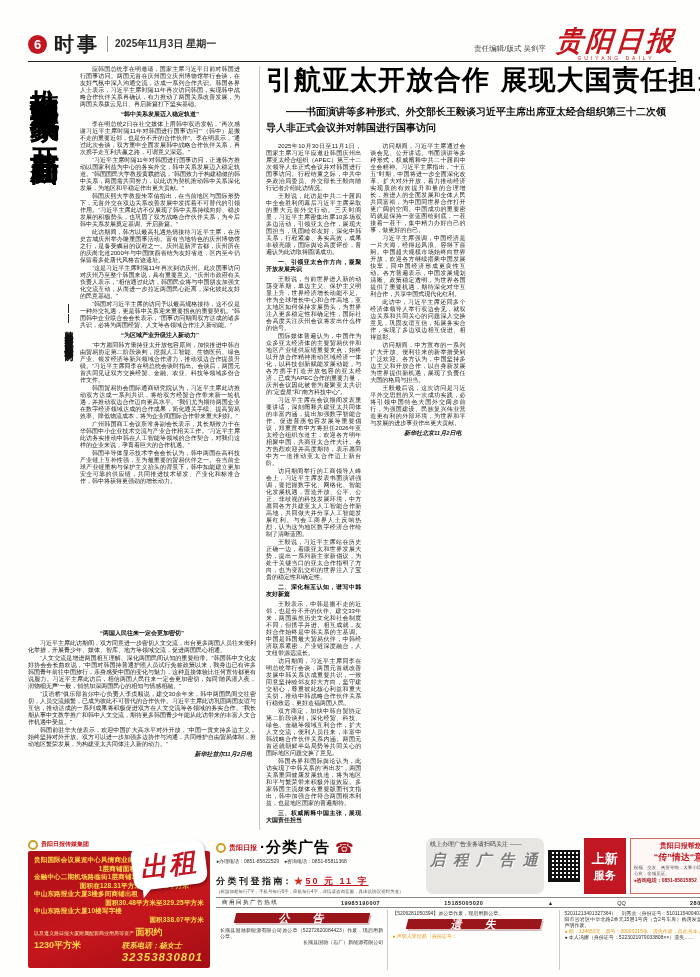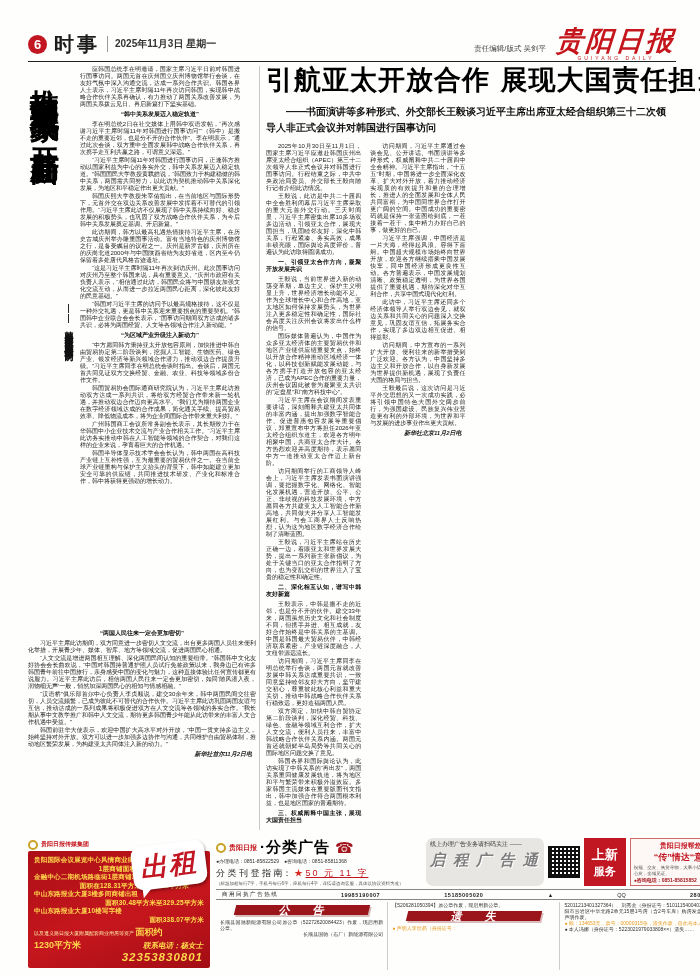--- a/index.html
+++ b/index.html
@@ -73,34 +73,34 @@
   .ad-line.right { text-align:right; color:#ffe14d; }
   .ad-note { font-size:5px; color:#ffe9a8; margin-top:2px; width:150px; }
   .ad-note b { font-size:9px; color:#ffd84d; }
   .zu-bubble { position:absolute; right:4px; top:-8px; width:74px; height:44px; background:#fff;
                border-radius:10px; transform:rotate(-7deg); display:flex; align-items:center;
                justify-content:center; box-shadow:1px 2px 3px rgba(0,0,0,.35); }
   .zu-bubble:after { content:""; position:absolute; left:8px; bottom:-8px; border:6px solid transparent;
                border-top-color:#fff; border-left-color:#fff; }
   .zu-text { color:#c21722; font-size:27px; font-weight:900; font-style:italic;
              font-family:"DejaVu Sans", sans-serif; letter-spacing:2px; }
-  .ad-contact { position:absolute; right:7px; bottom:5px; text-align:right; color:#ffd84d;
+  .ad-contact { position:absolute; right:7px; bottom:5px; color:#ffd84d;
                 font-style:italic; font-weight:900; }
   .ad-contact .c1 { font-size:7.5px; }
   .ad-contact .c2 { font-size:11.5px; letter-spacing:1px; }
 
   .classified { flex:1; display:flex; flex-direction:column; }
   .cl-top { display:flex; gap:5px; }
   .cl-left { width:205px; }
   .cl-brandrow { display:flex; align-items:center; gap:3px; }
   .cl-brand-small { font-size:7px; color:#c4161c; font-weight:bold; }
   .cl-brand-big { font-size:15px; font-weight:900; color:#000; letter-spacing:1px; }
   .phone-glyph { color:#a3121a; font-size:15px; margin-left:2px; }
   .cl-phones { font-size:5px; color:#333; margin-top:1px; }
-  .cl-guide { margin-top:3px; font-size:9px; font-weight:400; }
+  .cl-guide { margin-top:11px; font-size:9px; font-weight:700; }
   .cl-guide .star { color:#d42a20; }
   .cl-guide .price { color:#c21722; text-decoration:underline; letter-spacing:2px; }
   .cl-guidenote { font-size:4.5px; color:#555; margin-top:1px; }
   .promo { flex:1; display:flex; gap:4px; align-items:stretch; }
   .promo-gray { flex:1; background:#e8e6e2; border-radius:7px; padding:2px 4px; }
   .promo-scan { font-size:6px; color:#333; }
   .promo-brand { font-size:15px; font-weight:900; font-style:italic; color:#7d7d7d;
                  letter-spacing:2px; text-shadow:1px 1px 0 #fff; margin-top:2px; white-space:nowrap; }
   .qr { width:32px; height:32px; border:2px solid #111; align-self:center;
         background:

